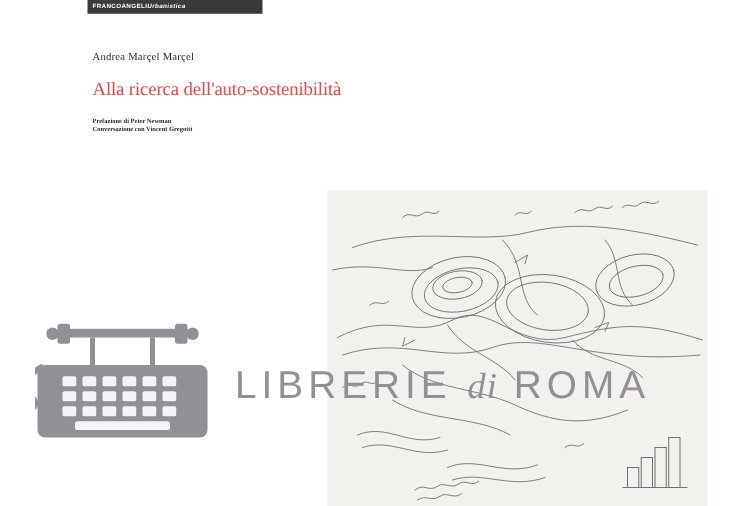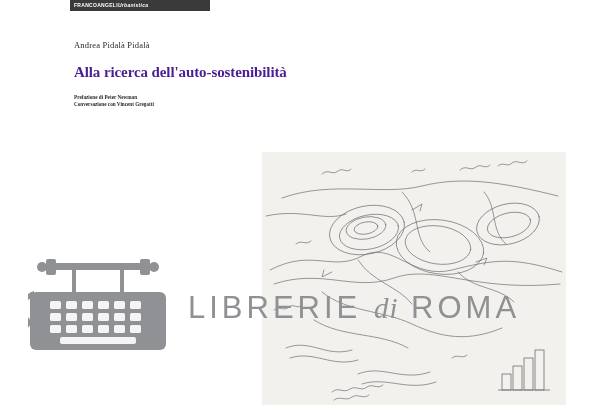--- a/index.html
+++ b/index.html
@@ -67,22 +67,22 @@
     font-family: "Liberation Serif", serif;
     font-size: 8.5px;
     color: #2a2a2a;
     margin-bottom: 14px;
     letter-spacing: 0.2px;
   }
 
   .title {
     font-family: "Liberation Serif", serif;
     font-size: 15px;
-    font-weight: bold;
-    color: #4c1d95;
+    font-weight: normal;
+    color: #ef4444;
     line-height: 1.1;
     margin-bottom: 13px;
     letter-spacing: -0.1px;
   }
 
   .subtitle {
     font-family: "Liberation Serif", serif;
     font-size: 7.5px;
     font-weight: bold;
     color: #1a1a1a;
@@ -152,21 +152,21 @@
 
 <div id="page">
 
   <div class="cover">
 
     <div class="publisher-bar">
       <span class="pub-name">FRANCOANGELI</span><span class="pub-series">Urbanistica</span>
     </div>
 
     <div class="cover-text">
-      <div class="author">Andrea Pidalà Pidalà</div>
+      <div class="author">Andrea Marçel Marçel</div>
       <div class="title">Alla ricerca dell'auto-sostenibilità</div>
       <div class="credits">
         <div>Prefazione di Peter Newman</div>
         <div>Conversazione con Vincent Gregotti</div>
       </div>
     </div>
 
     <div class="illustration">
       <svg width="304" height="253" viewBox="0 0 304 253" xmlns="http://www.w3.org/2000/svg">
         <rect x="0" y="0" width="304" height="253" fill="#f3f1ed"></rect>

